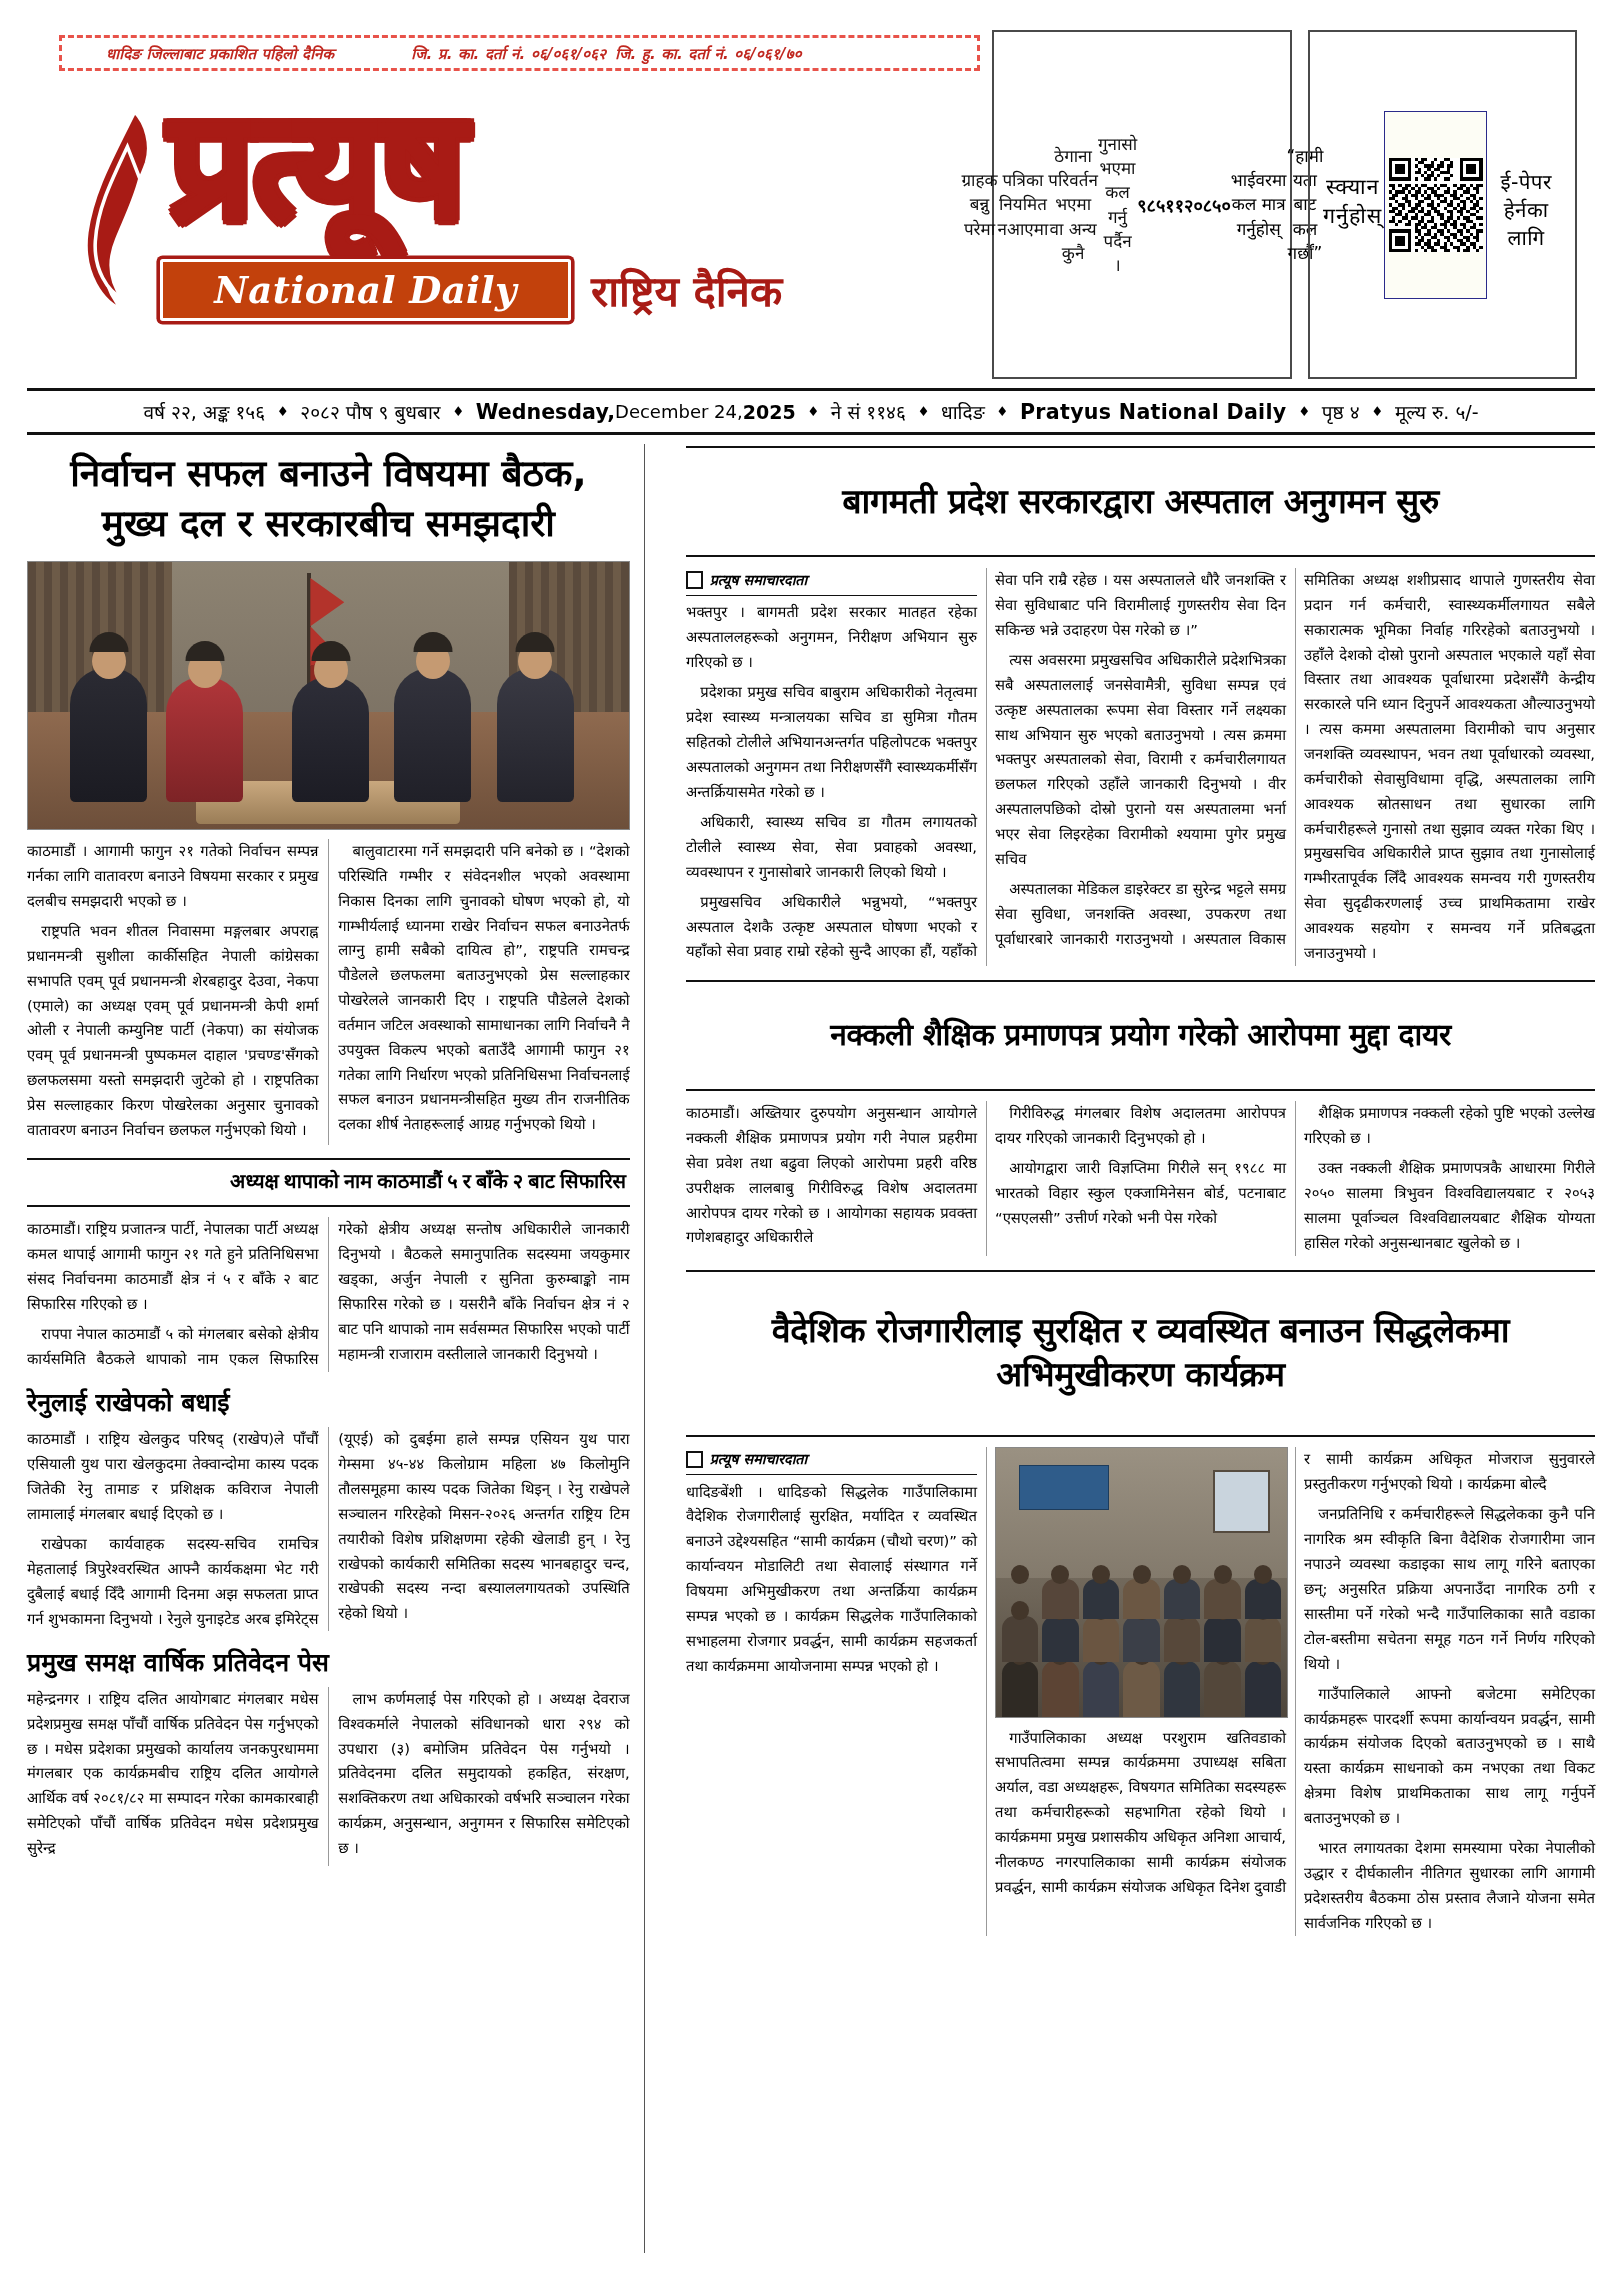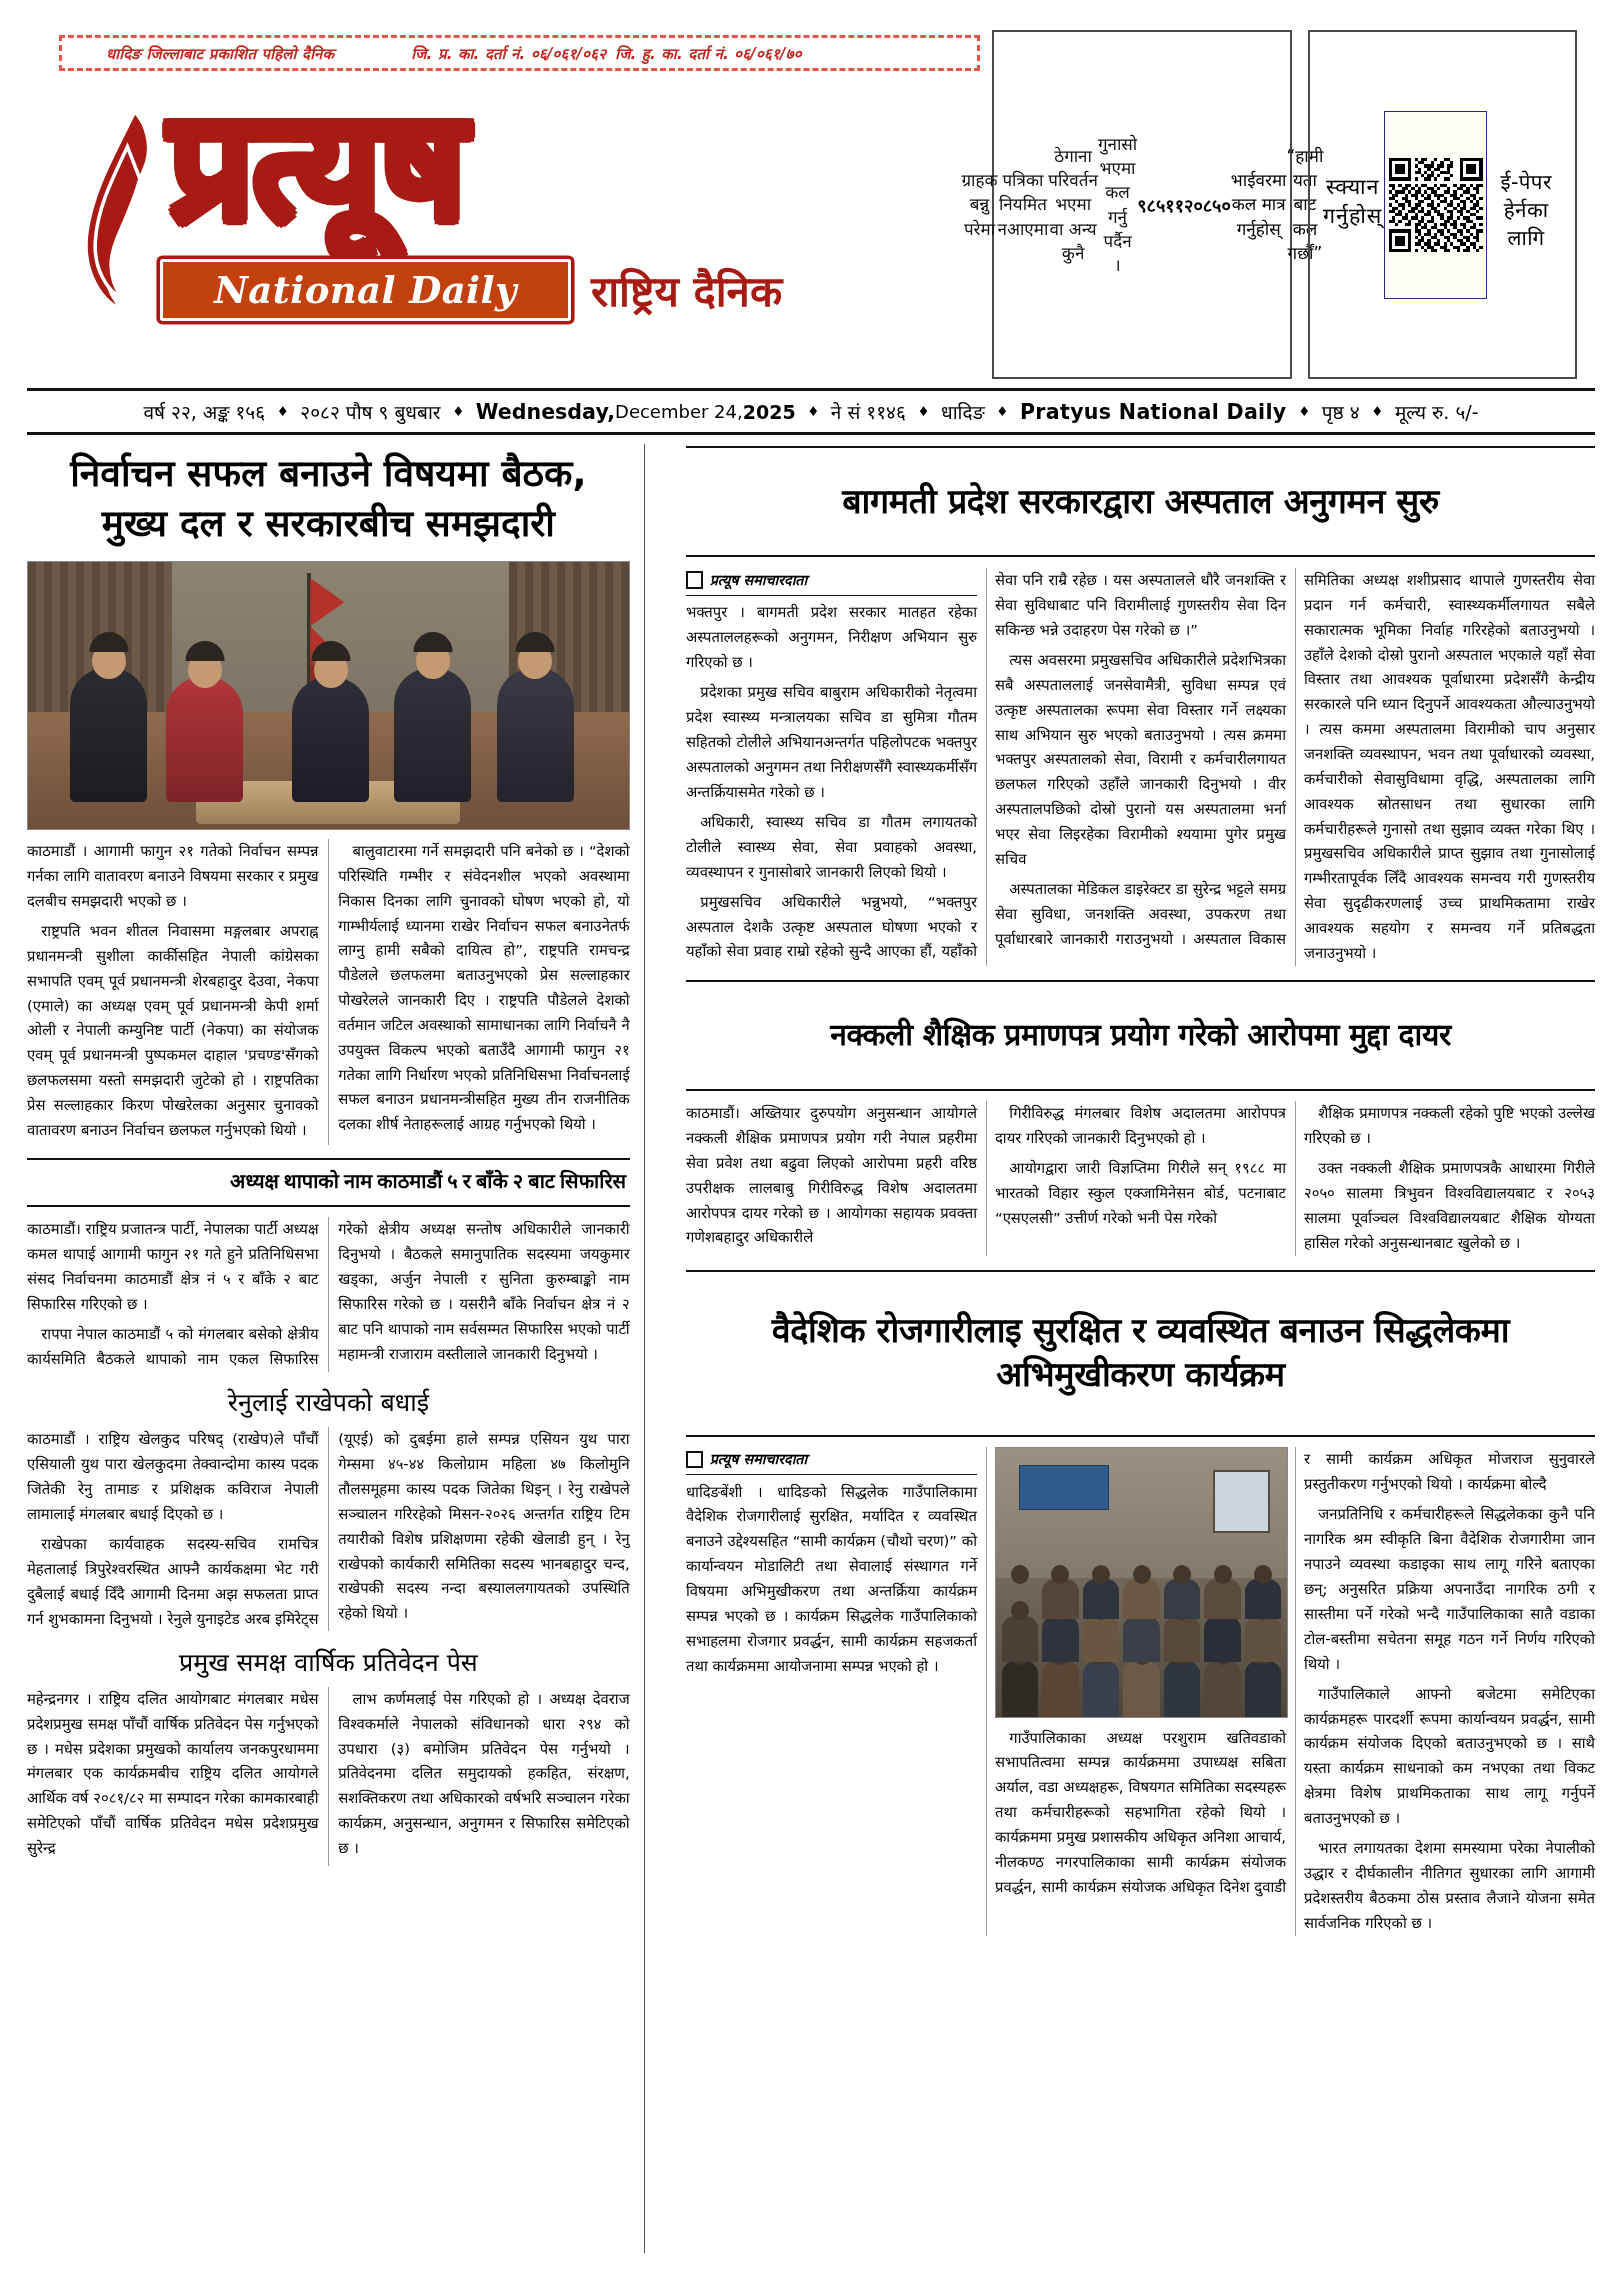--- a/index.html
+++ b/index.html
@@ -248,23 +248,23 @@
   .hl-sec {
     font-family: Liberation Serif, serif;
     font-weight: 700;
     font-size: 20px;
     line-height: 1.35;
     text-align: right;
     margin: 10.7px 0 9px 0;
   }
   .hl-small {
     font-family: "DejaVu Sans", sans-serif;
-    font-weight: 400;
+    font-weight: 700;
     font-size: 25px;
-    text-align: center;
+    text-align: left;
     margin: 12.5px 0 9px 0;
   }
   .band {
     border-top: 2.7px solid #111;
     border-bottom: 2.7px solid #111;
     padding: 8px 3.6px 9.9px 3.6px;
     margin-bottom: 10.7px;
   }
 
   

